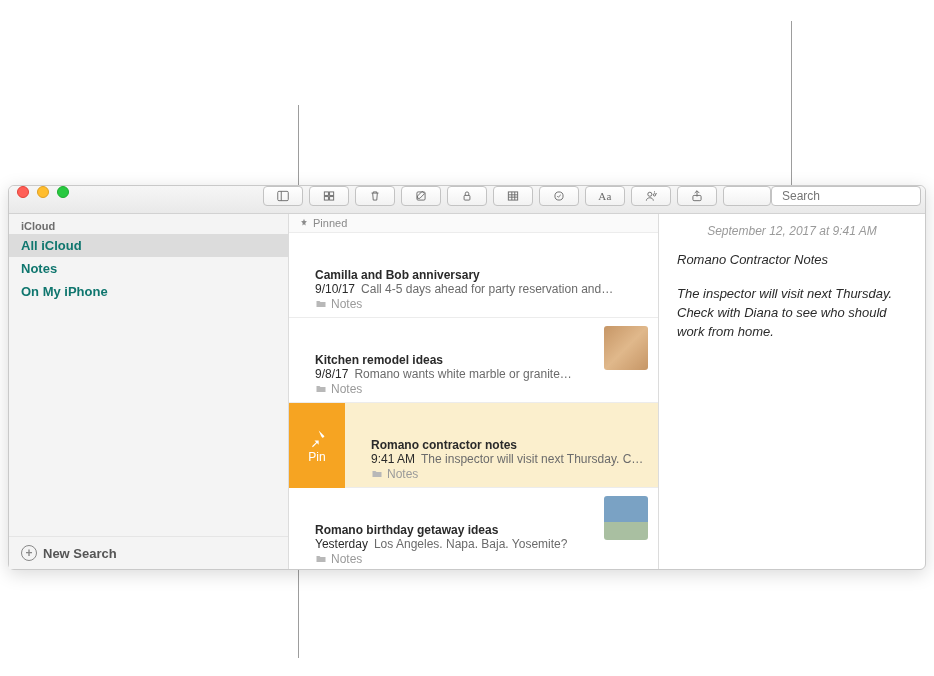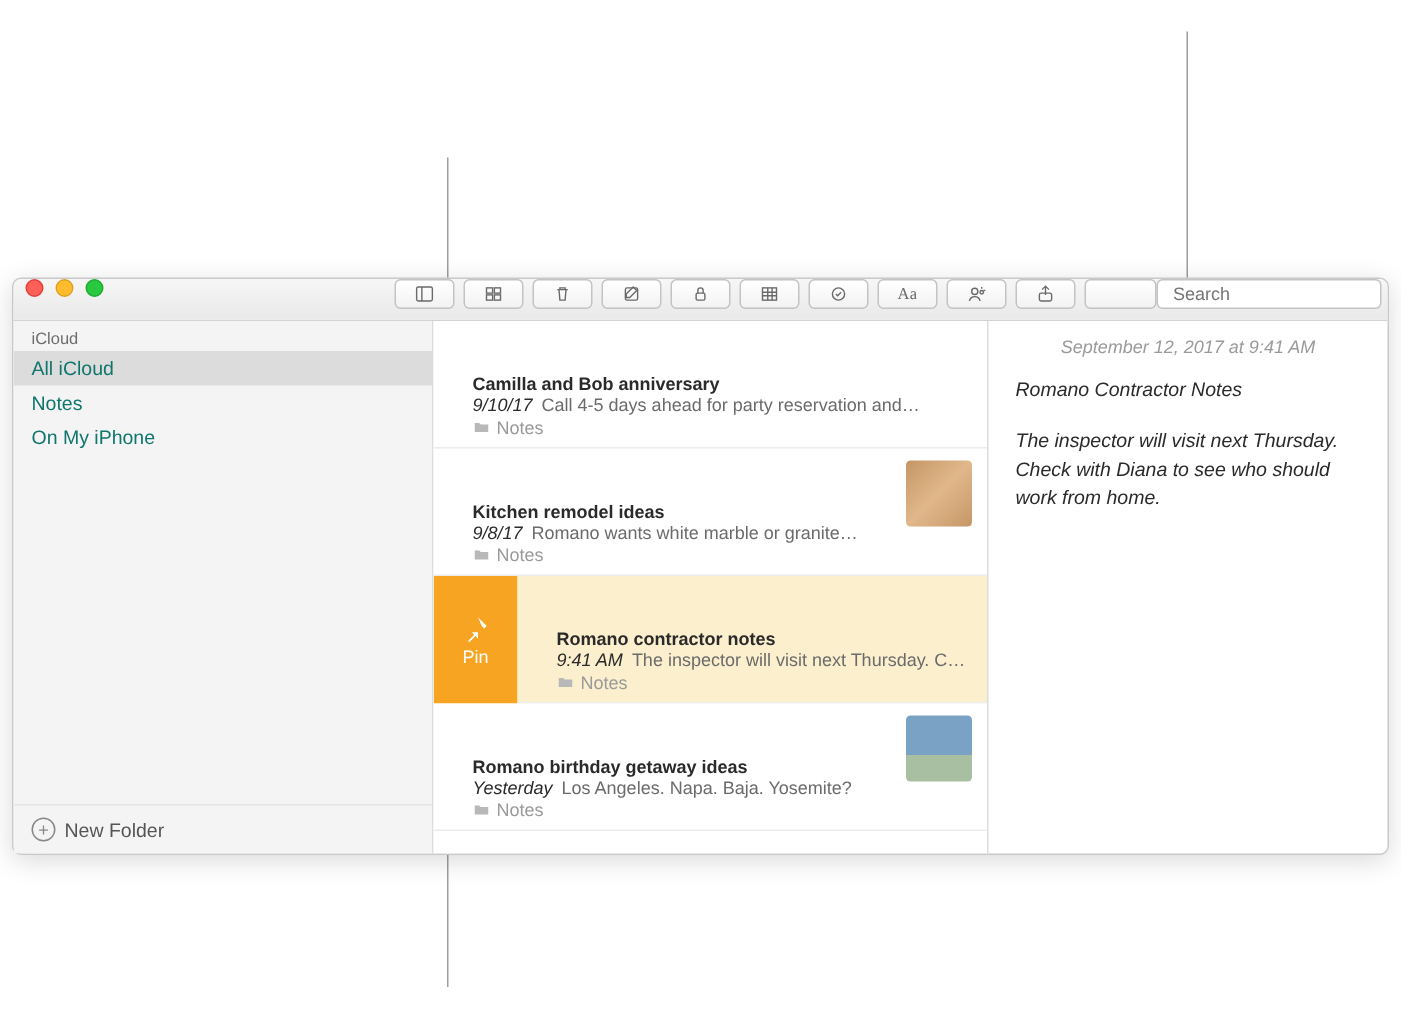--- a/index.html
+++ b/index.html
@@ -57,20 +57,21 @@
 .searchwrap input { border:none; outline:none; font-size:12px; flex:1; background:transparent; color:#333; }
 
 
 .body { flex:1; display:flex; overflow:hidden; }
 .sidebar {
   width:280px;
   background:#f4f4f4;
   border-right:1px solid #dcdcdc;
   display:flex; flex-direction:column;
   font-size:13px;
+  font-weight:bold;
 }
 .sb-section { color:#6d6d6d; font-size:11px; padding:6px 12px 2px; }
 .sb-item { padding:4px 12px; color:#0f766e; cursor:default; }
 .sb-item.selected { background:#dcdcdc; }
 .sb-spacer { flex:1; }
 .sb-newfolder { padding:8px 12px; display:flex; align-items:center; gap:6px; color:#555; font-size:13px; border-top:1px solid #e5e5e5; }
 .sb-newfolder .plus { width:16px;height:16px;border-radius:50%;border:1.2px solid #888;display:flex;align-items:center;justify-content:center;font-size:12px;color:#888;line-height:1; }
 
 .notelist {
   width:370px;
@@ -89,21 +90,21 @@
 .pinned-head svg { width:10px; height:10px; fill:#8a8a8a; }
 .row {
   position:relative;
   border-bottom:1px solid #ececec;
   padding:8px 10px 6px 26px;
   display:flex;
 }
 .row .main { flex:1; min-width:0; }
 .row .title { font-weight:700; color:#2a2a2a; font-size:12px;margin-top:27px; }
 .row .line2 { color:#6b6b6b; font-size:12px; white-space:nowrap; overflow:hidden; text-overflow:ellipsis; }
-.row .line2 .date { color:#2a2a2a; margin-right:6px;font-style:italic; }
+.row .line2 .date { color:#2a2a2a; margin-right:6px; }
 .row .folderline { color:#9a9a9a; font-size:12px; display:flex; align-items:center; gap:4px; margin-top:1px; }
 .row .folderline svg { width:12px;height:12px; fill:#b8b8b8; }
 .row .thumb { width:44px; height:44px; background:#d8b694; border-radius:3px; margin-left:8px; flex:0 0 44px; }
 .row .thumb.wood { background:linear-gradient(135deg,#c69666,#e0b88b,#c69666); }
 .row .thumb.photo { background:linear-gradient(#7aa2c4 60%,#a9bfa1 60%); }
 .row.selected { background:#fbefcd; }
 .row.selected .title { color:#2a2a2a; }
 .row-wrap { position:relative; overflow:hidden; }
 .pin-slide {
   position:absolute; left:0; top:0; bottom:0; width:56px;
@@ -218,25 +219,31 @@
   <div class="body">
 
     <div class="sidebar">
       <div class="sb-section">iCloud</div>
       <div class="sb-item selected">All iCloud</div>
       <div class="sb-item">Notes</div>
       <div class="sb-item">On My iPhone</div>
       <div class="sb-spacer"></div>
       <div class="sb-newfolder">
         <span class="plus">+</span>
-        <span>New Folder</span>
+        <span>New Search</span>
       </div>
     </div>
 
     <div class="notelist">
+      <div class="pinned-head">
+        <svg viewBox="0 0 24 24">
+            <path d="M12 2l2 5 5 1-4 4 1 6-4-3-4 3 1-6-4-4 5-1z"></path>
+          </svg>
+        <span>Pinned</span>
+      </div>
 
       <div class="row">
         <div class="main">
           <div class="title">Camilla and Bob anniversary</div>
           <div class="line2"><span class="date">9/10/17</span><span>Call 4-5 days ahead for party reservation and…</span></div>
           <div class="folderline">
               <svg viewBox="0 0 24 24">
                 <path d="M3 6h6l2 2h10v10H3z"></path>
               </svg>
               <span>Notes</span>

